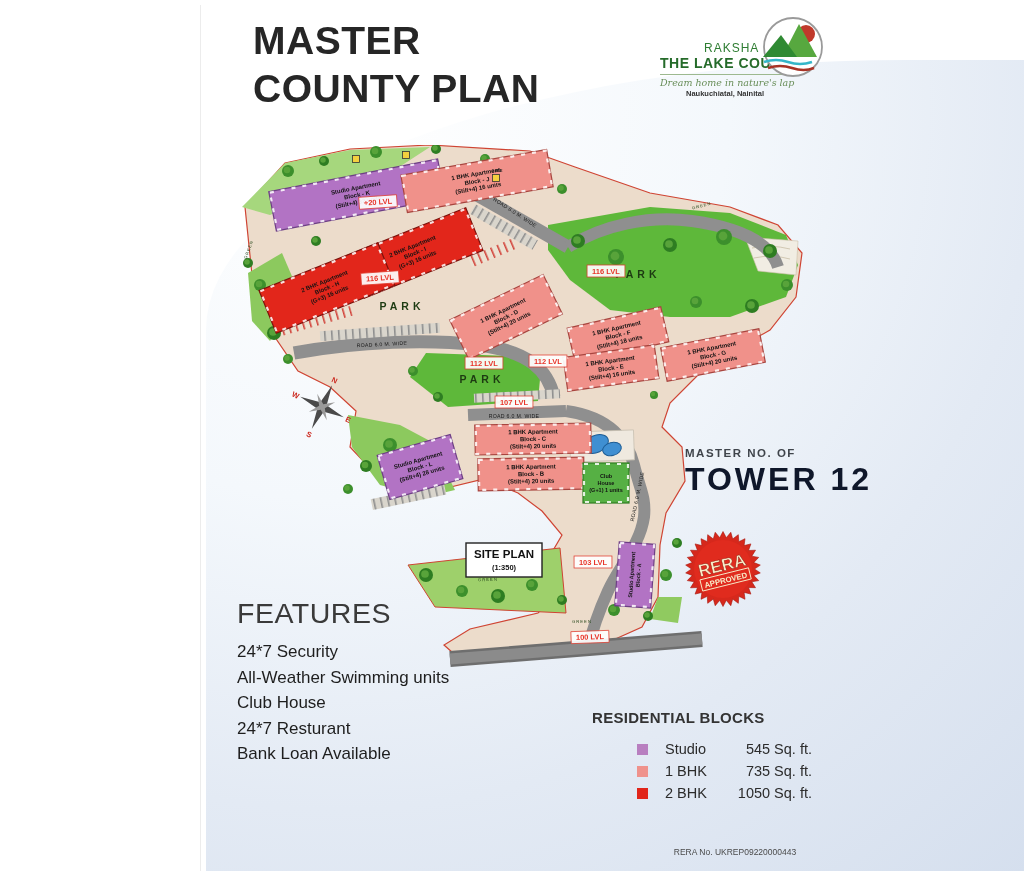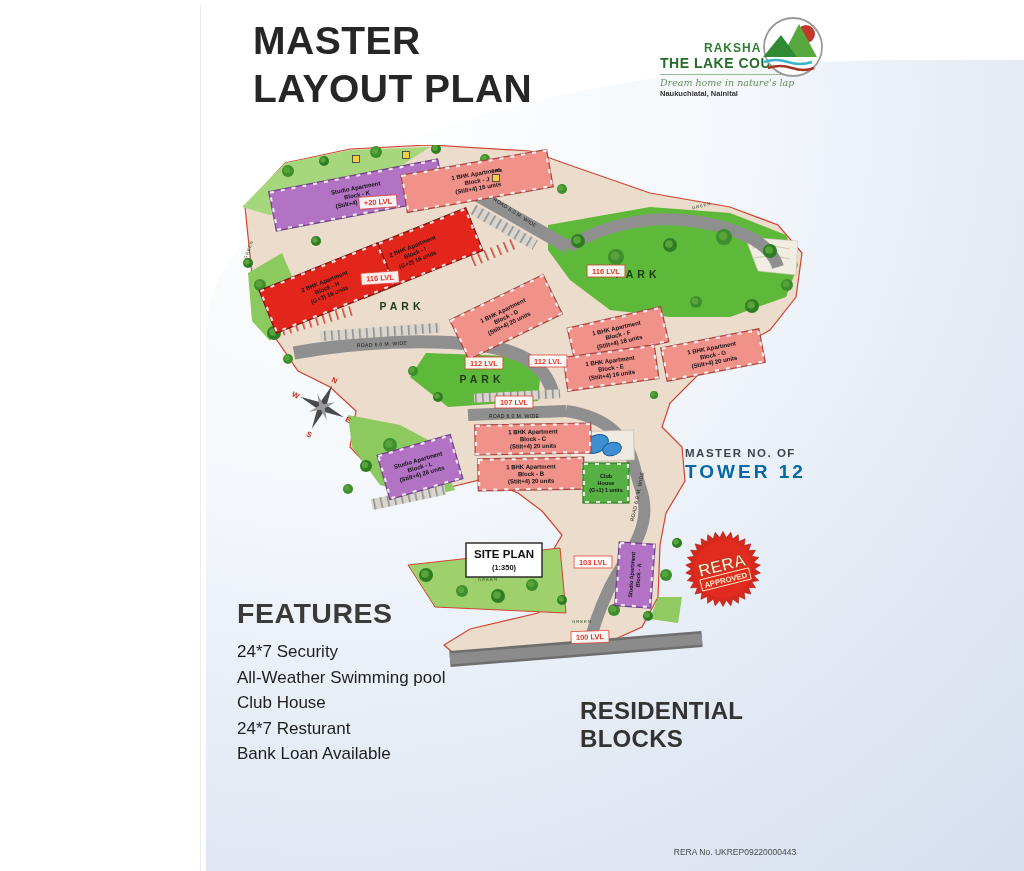--- a/index.html
+++ b/index.html
@@ -4,57 +4,57 @@
 <style>
   html,body{margin:0;padding:0;}
   body{width:1024px;height:871px;background:#ffffff;font-family:"Liberation Sans",sans-serif;position:relative;overflow:hidden;}
   .page{position:absolute;left:200px;top:5px;width:824px;height:871px;background:#ffffff;box-shadow:inset 1px 0 0 #ececec;}
   .blob{position:absolute;left:6px;top:55px;right:0;bottom:0;border-top-left-radius:700px 270px;
         background:radial-gradient(circle at 16% 6%, #ffffff 0%, #f4f8fc 38%, #e3eaf4 68%, #d5dfee 100%);}
   .title{position:absolute;left:53px;top:12px;font-size:39px;font-weight:bold;color:#262626;line-height:48px;letter-spacing:.5px;}
   
   .logo{position:absolute;left:452px;top:8px;width:230px;height:100px;}
   .logo-text{position:absolute;left:8px;top:28px;width:130px;}
-  .logo-brand{font-size:12px;font-weight:bold;color:#2e7d32;letter-spacing:1px;padding-left:44px;}
+  .logo-brand{font-size:12px;font-weight:normal;color:#2e7d32;letter-spacing:1px;padding-left:44px;}
   .logo-name{font-size:14px;font-weight:bold;color:#256b2a;letter-spacing:.5px;white-space:nowrap;}
   .logo-tagline{margin-top:3px;padding-top:2px;border-top:1px solid #9db98f;font-family:"DejaVu Serif",serif;font-style:italic;font-size:9.5px;color:#6a8f5a;white-space:nowrap;}
-  .logo-loc{font-size:7.5px;font-weight:bold;color:#333;text-align:left;margin-top:1px;}
+  .logo-loc{font-size:7.5px;font-weight:bold;color:#333;text-align:center;margin-top:1px;}
   .logo-mark{position:absolute;left:98px;top:-6px;}
   
   .map-wrap{position:absolute;left:30px;top:140px;width:580px;height:525px;}
   
   .total{position:absolute;left:485px;top:442px;}
   .total-label{font-size:11.5px;font-weight:bold;color:#3f444b;letter-spacing:1.5px;}
-  .total-value{font-size:19px;font-weight:bold;color:#0369a1;letter-spacing:3px;margin-top:2px;}
+  .total-value{font-size:32px;font-weight:bold;color:#0f172a;letter-spacing:3px;margin-top:2px;}
   .badge{position:absolute;left:483px;top:524px;width:80px;height:80px;}
   
   .features{position:absolute;left:37px;top:592px;width:280px;}
-  .features h2{margin:0;font-size:28.5px;font-weight:bold;color:#3a3a3a;letter-spacing:.5px;}
+  .features h2{margin:0;font-size:28.5px;font-weight:normal;color:#3a3a3a;letter-spacing:.5px;}
   .features ul{margin:9px 0 0 0;padding:0;list-style:none;}
   .features li{font-size:17px;color:#1e1e1e;line-height:25.6px;}
   
   .legend{position:absolute;left:380px;top:692px;width:232px;}
-  .legend h2{margin:0;font-size:24px;font-weight:bold;color:#333;letter-spacing:.3px;}
+  .legend h2{margin:12px;font-size:15px;font-weight:bold;color:#333;letter-spacing:.3px;}
   .legend-rows{margin-top:8px;}
   .legend-row{display:flex;align-items:center;height:22px;}
   .legend-swatch{width:11px;height:11px;margin-left:57px;flex:0 0 11px;}
   .legend-label{font-size:14.5px;color:#2c2c2c;margin-left:17px;width:70px;}
   .legend-area{font-size:14.5px;color:#2c2c2c;text-align:right;flex:1;}
   .footer{position:absolute;left:455px;top:842px;width:160px;text-align:center;font-size:8.5px;color:#4a4a4a;}
   svg text{font-family:"Liberation Sans",sans-serif;}
 </style>
 </head>
 <body>
 
 <div class="page">
   <div class="blob"></div>
 
   <div class="title">
     <div>MASTER</div>
-    <div>LAYOUT PLAN</div>
+    <div>COUNTY PLAN</div>
   </div>
 
   <div class="logo">
     <div class="logo-text">
       <div class="logo-brand">RAKSHA</div>
       <div class="logo-name">THE LAKE COUNTY</div>
       <div class="logo-tagline">Dream home in nature's lap</div>
       <div class="logo-loc">Naukuchiatal, Nainital</div>
     </div>
     <svg class="logo-mark" width="86" height="86" viewBox="0 0 86 86">
@@ -456,25 +456,42 @@
         <rect x="15" y="45" width="50" height="11.5" fill="none" stroke="#f7ecc9" stroke-width="0.9"></rect>
         <text x="40" y="54" text-anchor="middle" font-size="7.8" font-weight="bold" fill="#f7ecc9">APPROVED</text>
       </g>
     </svg>
   </div>
 
   <div class="features">
     <h2>FEATURES</h2>
     <ul id="features-list">
         <li>24*7 Security</li>
-        <li>All-Weather Swimming pool</li>
+        <li>All-Weather Swimming units</li>
         <li>Club House</li>
         <li>24*7 Resturant</li>
         <li>Bank Loan Available</li>
       </ul>
   </div>
 
   <div class="legend">
     <h2>RESIDENTIAL BLOCKS</h2>
+    <div class="legend-rows" id="legend-rows">
+        <div class="legend-row">
+          <span class="legend-swatch" style="background: rgb(184, 127, 192);"></span>
+          <span class="legend-label">Studio</span>
+          <span class="legend-area">545 Sq. ft.</span>
+        </div>
+        <div class="legend-row">
+          <span class="legend-swatch" style="background: rgb(239, 146, 140);"></span>
+          <span class="legend-label">1 BHK</span>
+          <span class="legend-area">735 Sq. ft.</span>
+        </div>
+        <div class="legend-row">
+          <span class="legend-swatch" style="background: rgb(225, 37, 26);"></span>
+          <span class="legend-label">2 BHK</span>
+          <span class="legend-area">1050 Sq. ft.</span>
+        </div>
+      </div>
   </div>
 
   <div class="footer">RERA No. UKREP09220000443</div>
 </div>
 
 </body></html>

